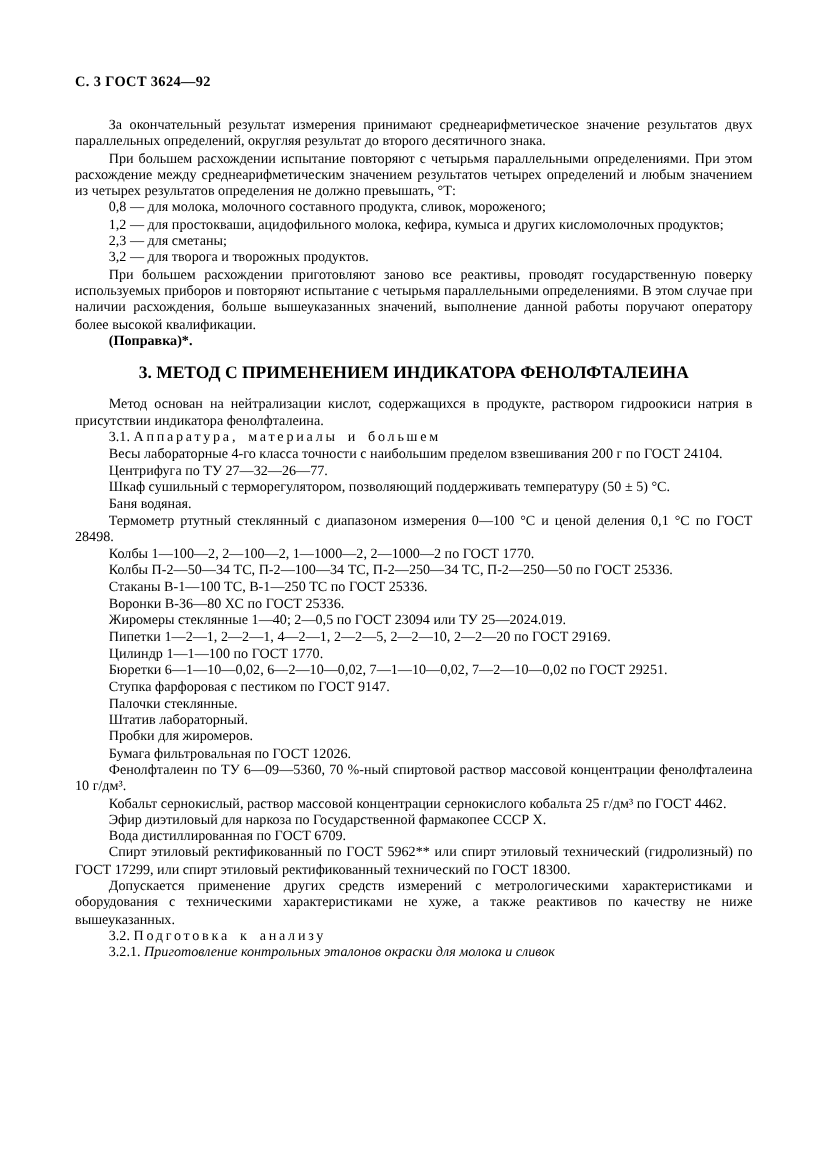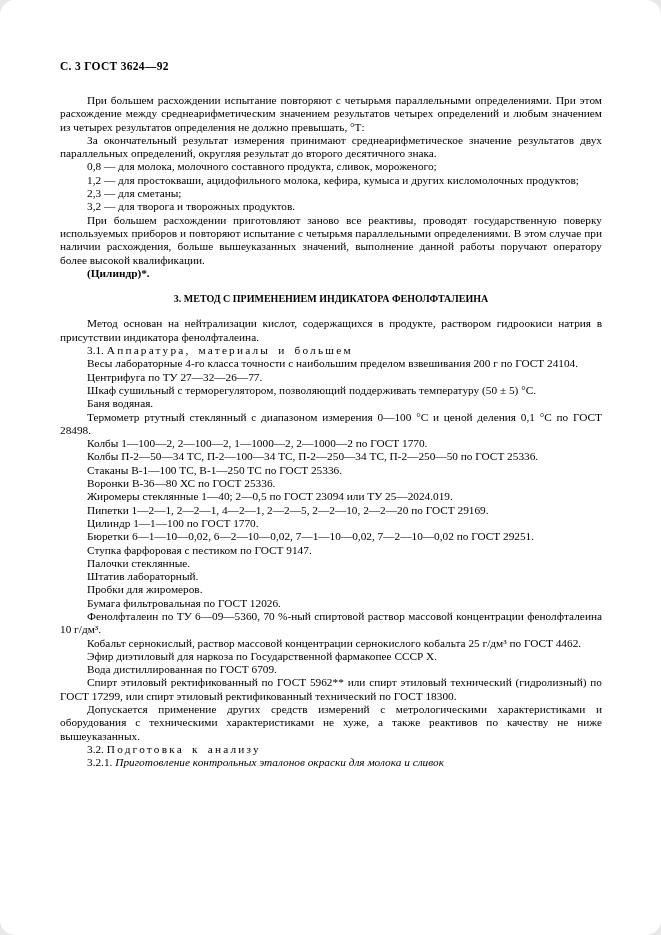--- a/index.html
+++ b/index.html
@@ -4,40 +4,39 @@
 <style>
   * { margin:0; padding:0; box-sizing:border-box; }
   html,body { background:#e8e8e8; }
   body { font-family:"Liberation Serif", serif; }
   .page {
     position:relative;
     width:661px; height:935px;
     background:#ffffff;
     color:#000;
     overflow:hidden;
-    border-radius:15px;
   }
   .page-header {
     position:absolute;
     top:60px; left:60px;
     font-weight:bold;
     font-size:11.5px;
     letter-spacing:0.3px;
   }
   .content {
     position:absolute;
     top:94px; left:60px;
     width:542px;
     font-size:11.3px;
     line-height:13.3px;
     text-align:justify;
   }
   .content p { text-indent:27px; }
   .section-heading {
-    font-size:10px;
+    font-size:14px;
     font-weight:bold;
     text-align:center;
     text-indent:0;
     margin:12px 0 12px 0;
   }
   .bold { font-weight:bold; }
   .spaced { letter-spacing:2.2px; word-spacing:3px; }
   .italic { font-style:italic;margin-top:42px; }
   .footnotes {
     margin-top:5px;
@@ -55,28 +54,28 @@
 </style>
 </head>
 <body>
 
 <div class="page">
 
   <div class="page-header">С. 3 ГОСТ 3624—92</div>
 
   <div class="content">
 
+    <p>За окончательный результат измерения  принимают среднеарифметическое значение результатов двух параллельных определений, округляя результат до второго десятичного знака.</p>
     <p>При большем расхождении испытание повторяют с четырьмя параллельными определениями. При этом расхождение между среднеарифметическим значением результатов  четырех определений и любым значением из четырех результатов определения не должно превышать, °Т:</p>
-    <p>За окончательный результат измерения  принимают среднеарифметическое значение результатов двух параллельных определений, округляя результат до второго десятичного знака.</p>
     <p>0,8 — для молока, молочного составного продукта, сливок, мороженого;</p>
     <p>1,2 — для простокваши, ацидофильного молока, кефира, кумыса и других кисломолочных продуктов;</p>
     <p>2,3 — для сметаны;</p>
     <p>3,2 — для творога и творожных продуктов.</p>
     <p>При большем расхождении приготовляют заново все реактивы, проводят государственную поверку используемых приборов и повторяют испытание с четырьмя параллельными определениями. В этом случае  при наличии расхождения, больше вышеуказанных  значений, выполнение данной работы поручают оператору более высокой квалификации.</p>
-    <p class="bold">(Цилиндр)*.</p>
+    <p class="bold">(Поправка)*.</p>
 
     <h2 class="section-heading">3. МЕТОД С ПРИМЕНЕНИЕМ ИНДИКАТОРА ФЕНОЛФТАЛЕИНА</h2>
 
     <p>Метод основан на нейтрализации кислот, содержащихся в продукте, раствором гидроокиси натрия в присутствии индикатора фенолфталеина.</p>
 
     <p><span>3.1.</span> <span class="spaced">Аппаратура,  материалы  и  большем</span></p>
 
     <p>Весы лабораторные 4-го класса точности с наибольшим пределом взвешивания 200 г по ГОСТ 24104.</p>
     <p>Центрифуга по ТУ 27—32—26—77.</p>
     <p>Шкаф сушильный с терморегулятором, позволяющий поддерживать температуру (50 ± 5) °С.</p>

